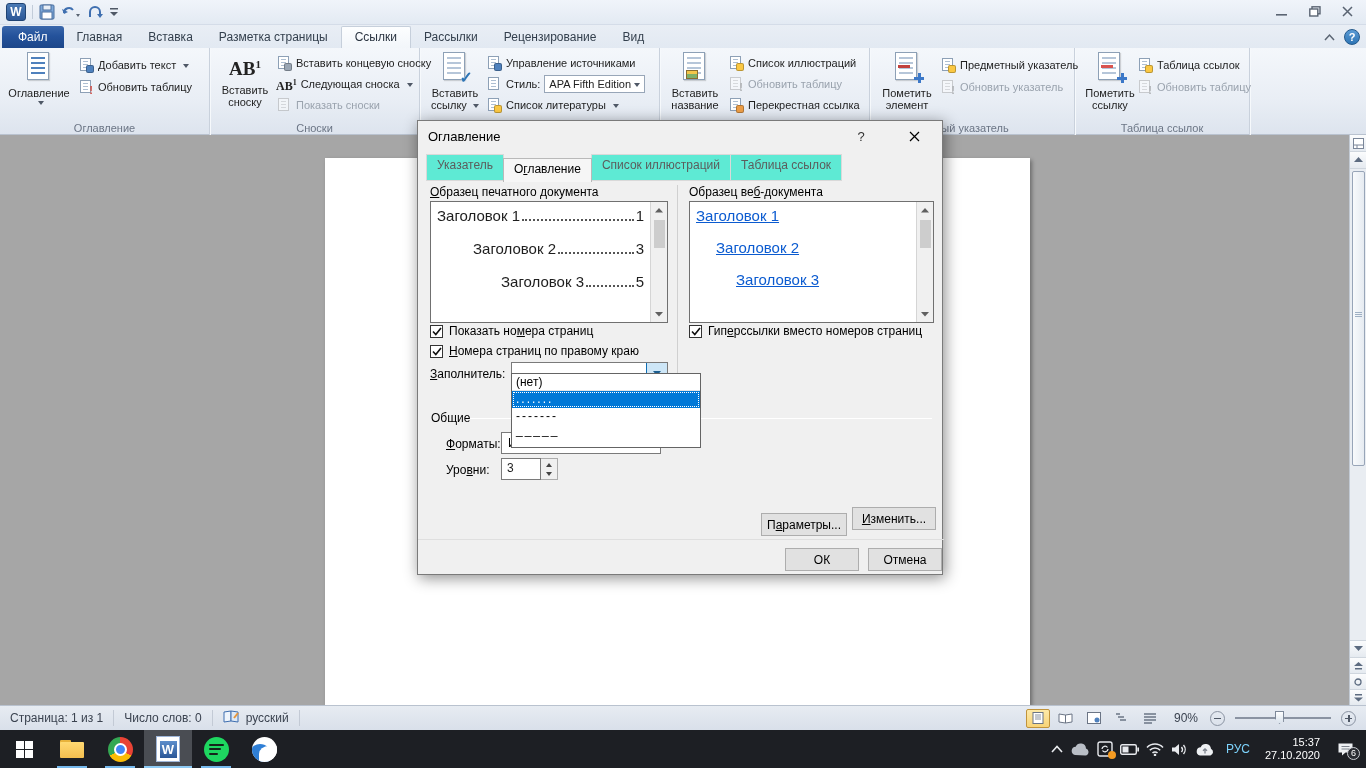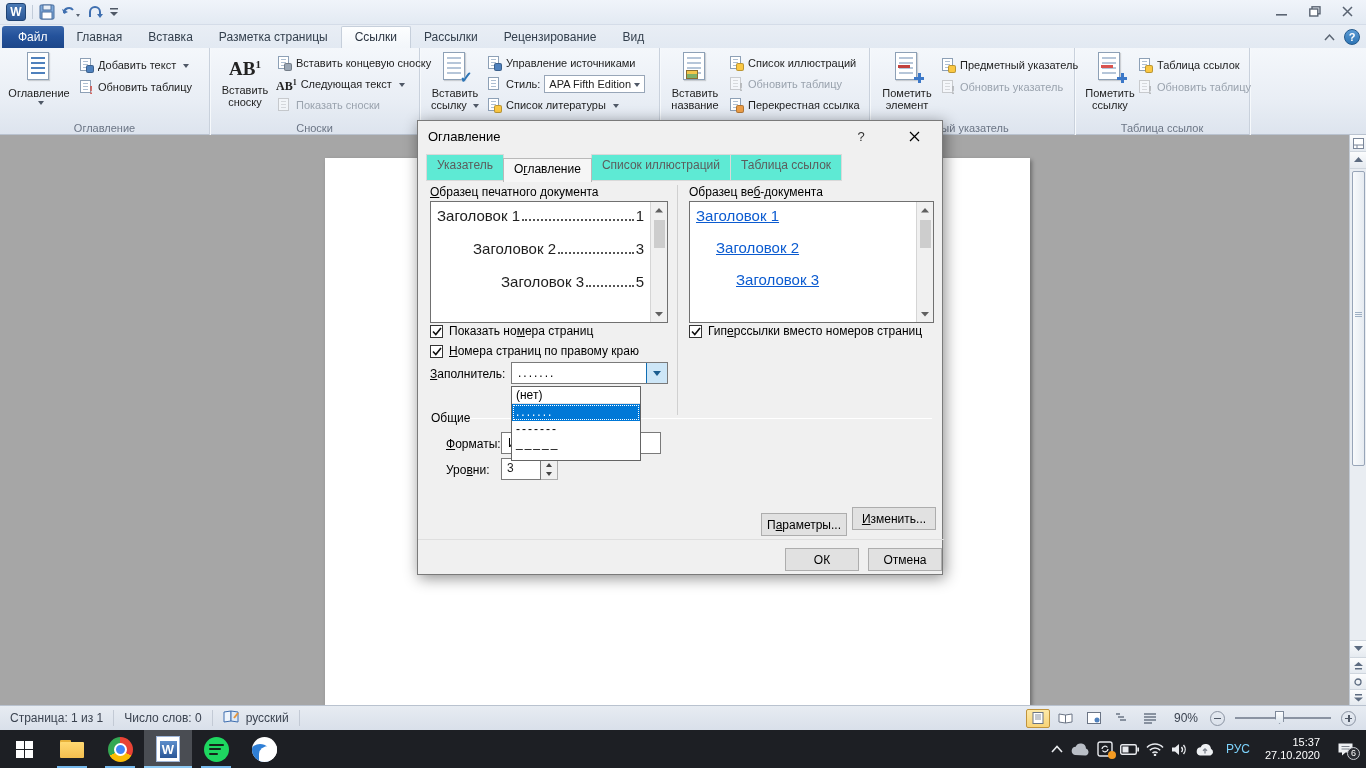--- a/index.html
+++ b/index.html
@@ -268,21 +268,21 @@
     </div>
     <div class="ritem" style="left:66px;top:6px">
       <span class="ic">
           <span class="p"></span>
           <span class="dot g"></span>
         </span>
       <span>Вставить концевую сноску</span>
     </div>
     <div class="ritem" style="left:66px;top:27px">
       <span class="abic small"><span>AB</span><sup>1</sup></span>
-      <span>Следующая текст</span>
+      <span>Следующая сноска</span>
         <span class="dar"></span>
     </div>
     <div class="ritem dis" style="left:66px;top:48px">
       <span class="ic">
           <span class="p"></span>
         </span>
       <span>Показать сноски</span>
     </div>
     <div class="glabel">Сноски</div>
   </div>
@@ -515,21 +515,21 @@
           </svg>
         </span>
       <span><span></span><u>Н</u><span>омера страниц по правому краю</span></span>
     </div>
     <div class="collab" style="left:12px;top:186px"><u>З</u><span>аполнитель:</span></div>
     <div class="combo" style="left:93px;top:181px;width:157px">
       <span class="cval">.......</span>
       <span class="cbtn"></span>
     </div>
 
-    <div class="ddl" style="left:93px;top:205px;width:130px">
+    <div class="ddl" style="left:93px;top:192px;width:190px">
       <div class="ddli first" style="letter-spacing:0">(нет)</div>
       <div class="ddli sel">.......</div>
       <div class="ddli">-------</div>
       <div class="ddli lineopt" style="height:22px">_____</div>
     </div>
 
     <div class="vsep" style="left:259px;top:4px;height:230px"></div>
 
     <div class="collab" style="left:271px;top:4px"><span>Образец ве</span><u>б</u><span>-документа</span></div>
     <div class="prevbox" style="left:271px;top:20px;width:245px;height:122px">

